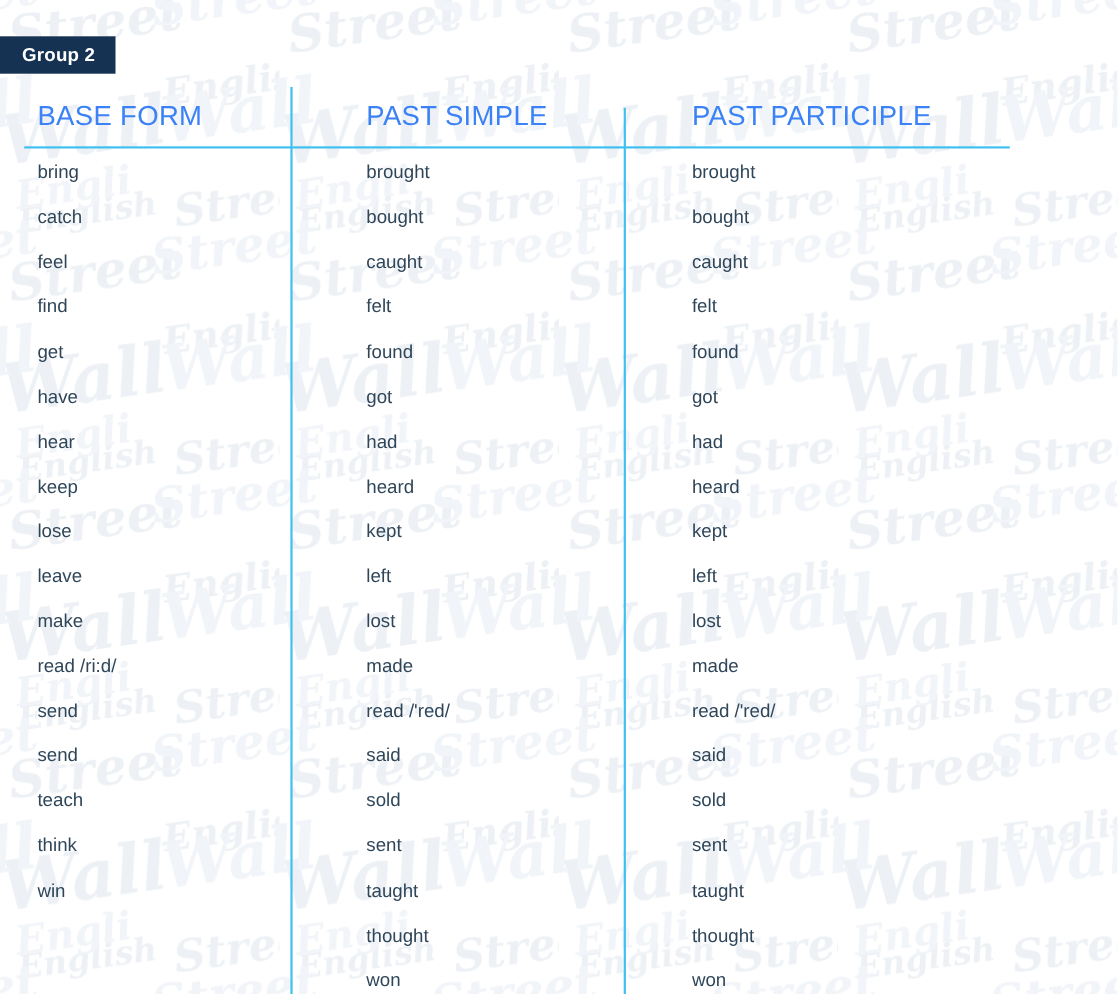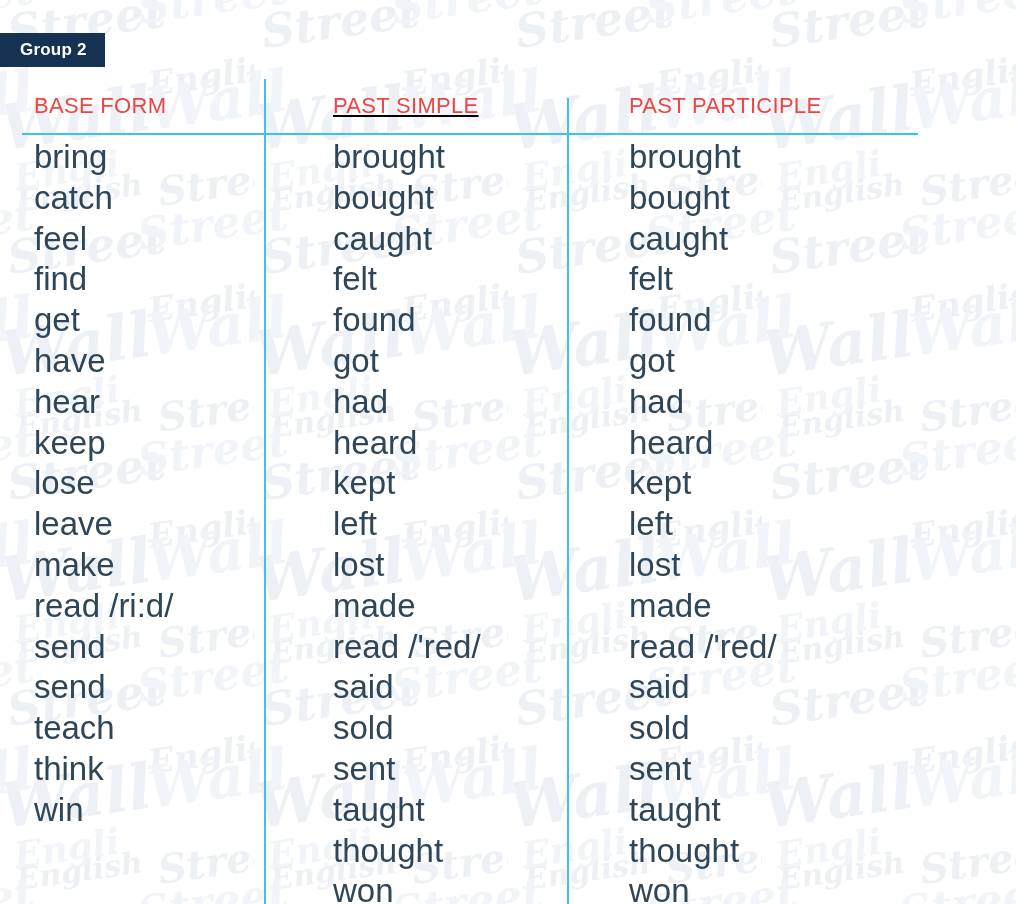--- a/index.html
+++ b/index.html
@@ -79,48 +79,48 @@
     width: 896px;
     height: 2px;
     background: #3FC0F0;
   }
 
   .col {
     position: absolute;
     top: 0;
   }
   #col-1 { left: 34px;  width: 225px; }
-  #col-2 { left: 333px; width: 228px; text-decoration: underline; }
+  #col-2 { left: 333px; width: 228px; }
   #col-3 { left: 629px; width: 280px; }
 
   .col-header {
     height: 54px;
     display: flex;
     align-items: center;
-    color: #ef4444;
-    font-size: 22px;
+    color: #3b82f6;
+    font-size: 25px;
     font-weight: normal;
     letter-spacing: 0.3px;
     white-space: nowrap;
   }
 
   .cell-list {
     margin: 0;
     padding: 0;
     list-style: none;
     position: absolute;
     top: 54px;
     left: 0;
     width: 100%;
   }
   .cell {
     height: 40.8px;
     line-height: 40.8px;
     color: #2F4659;
-    font-size: 33px;
+    font-size: 17px;
     white-space: nowrap;
   }
   .cell:first-child { padding-top: 4px; }
 </style>
 </head>
 <body>
 
 <div id="watermark">
   <svg width="1016" height="904" viewBox="0 0 1016 904" xmlns="http://www.w3.org/2000/svg">
     <defs>

